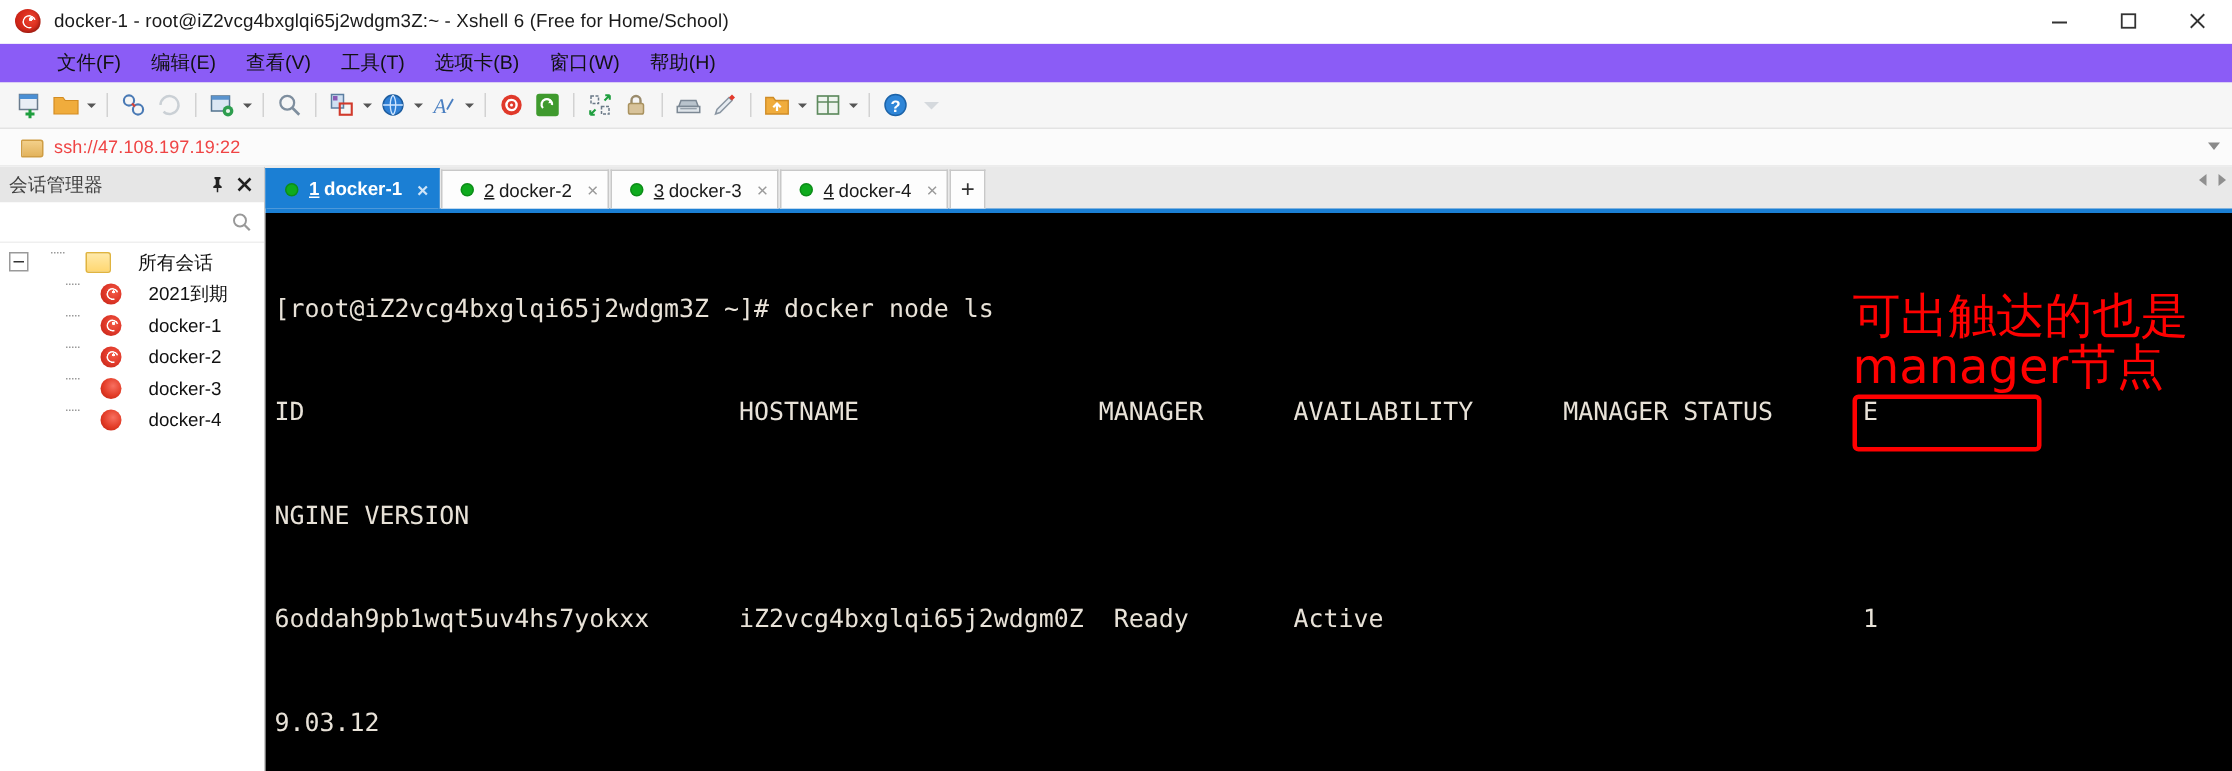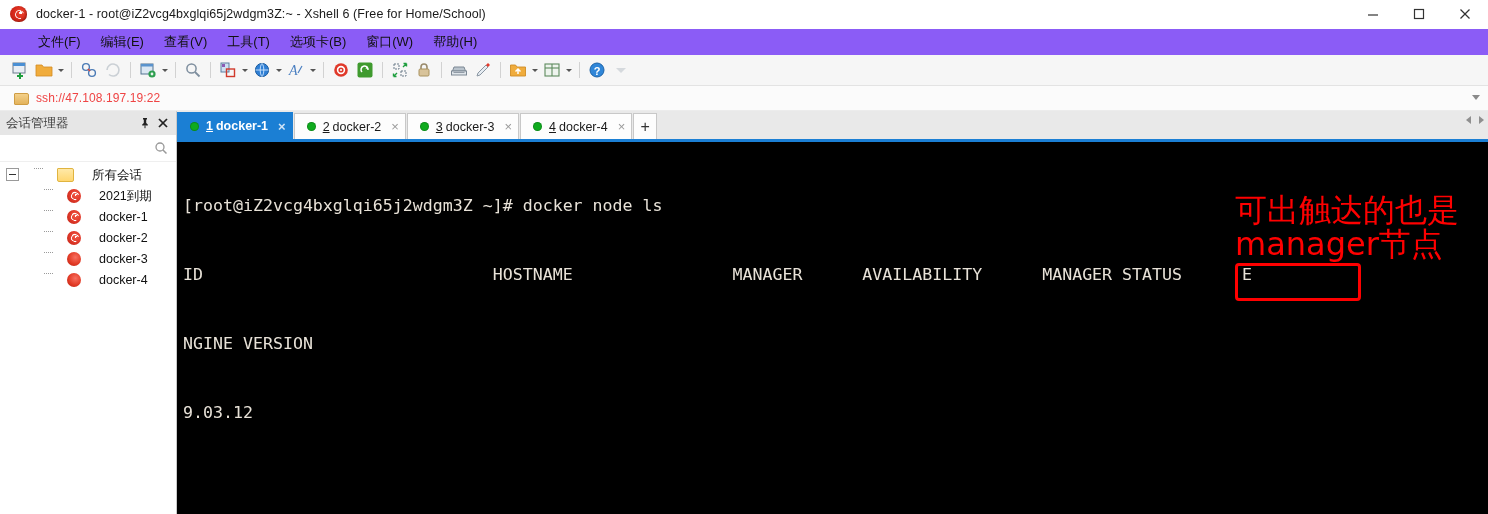--- a/index.html
+++ b/index.html
@@ -402,20 +402,21 @@
         <div class="tab-scroll">
           <div class="tsa l"></div>
           <div class="tsa r"></div>
         </div>
       </div>
 
       <div class="term">
         <div class="line">[root@iZ2vcg4bxglqi65j2wdgm3Z ~]# docker node ls</div>
         <div class="line">ID                             HOSTNAME                MANAGER      AVAILABILITY      MANAGER STATUS      E</div>
         <div class="line">NGINE VERSION</div>
+        <div class="line">6oddah9pb1wqt5uv4hs7yokxx      iZ2vcg4bxglqi65j2wdgm0Z  Ready       Active                                1</div>
         <div class="line">9.03.12</div>
         
         
         
         
         
         
         
 
         <div class="annot" id="annot1" style="left:1058px;top:54px;">可出触达的也是</div>

